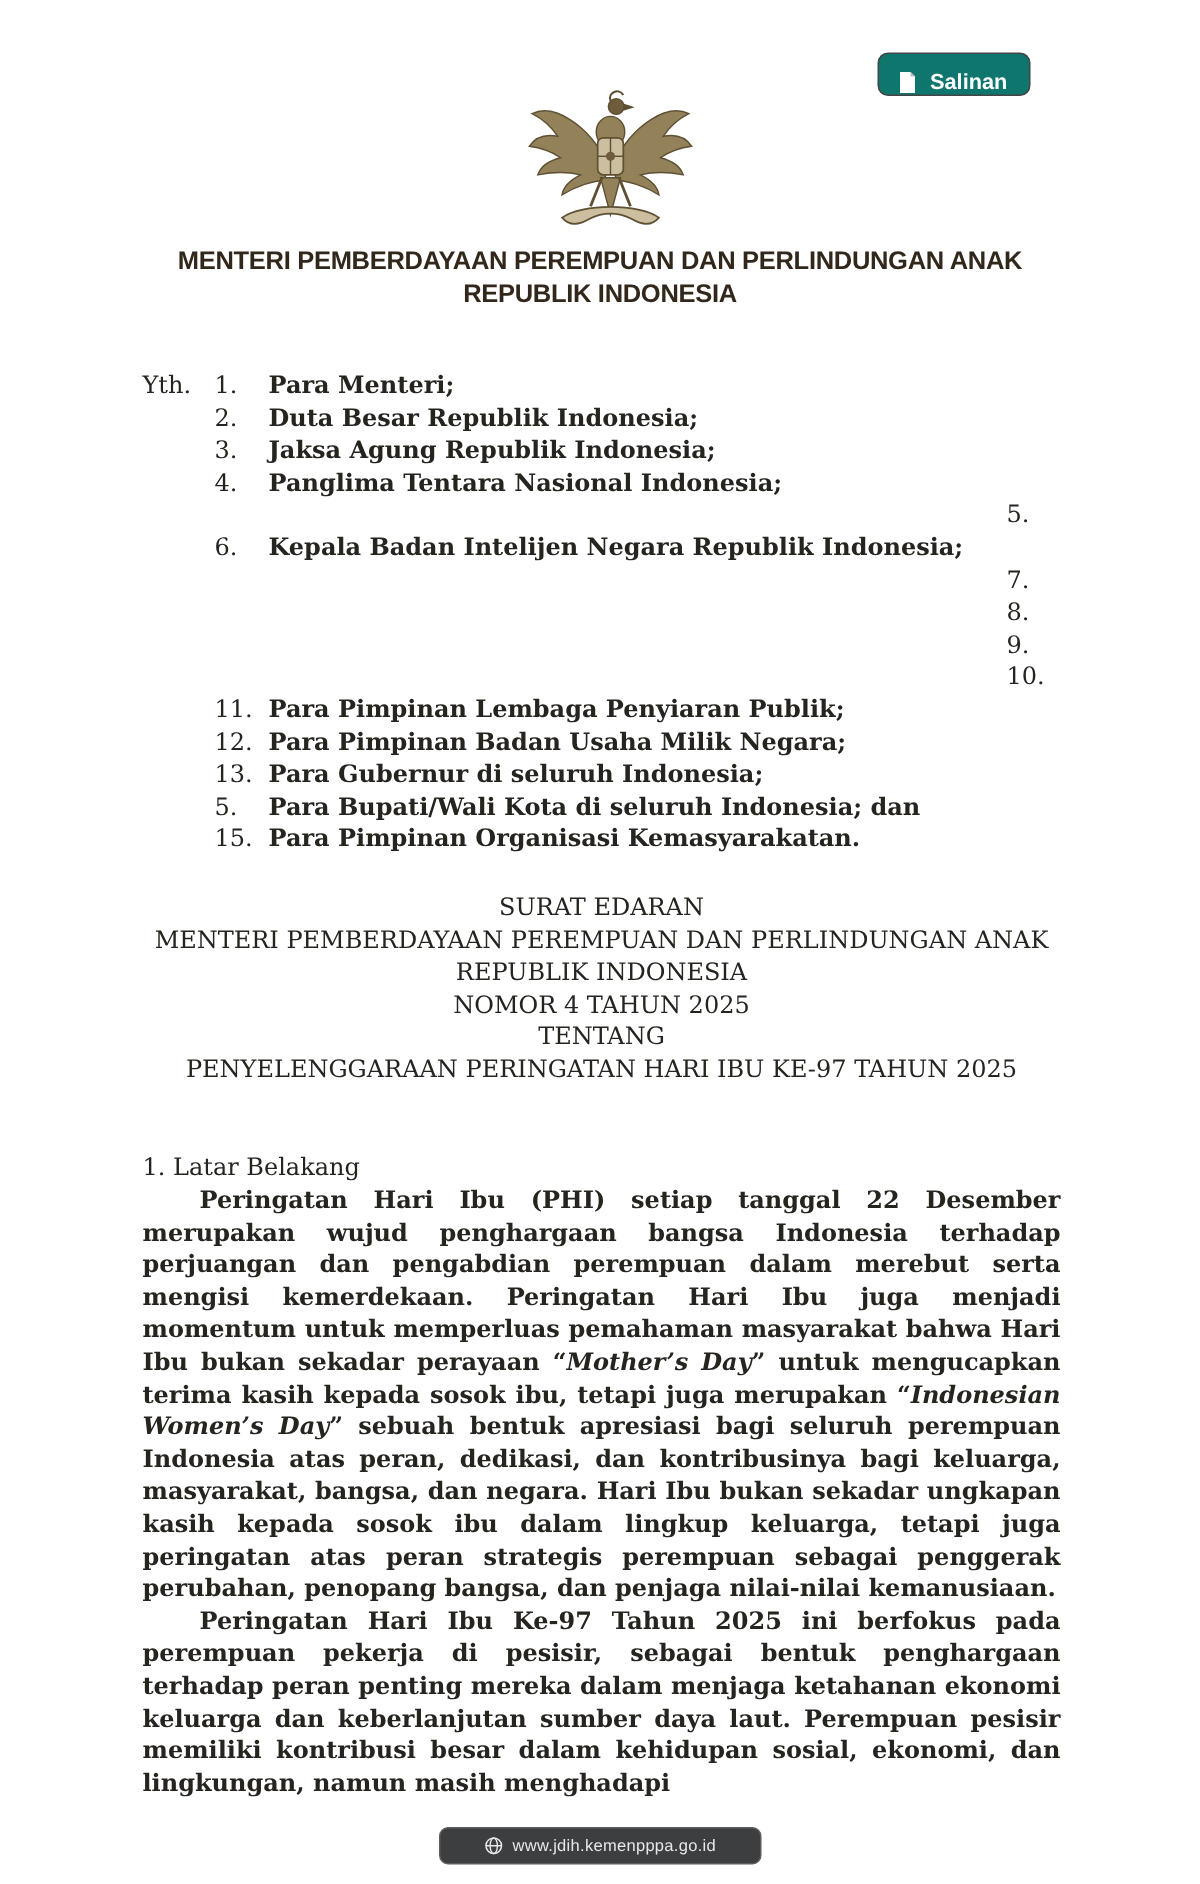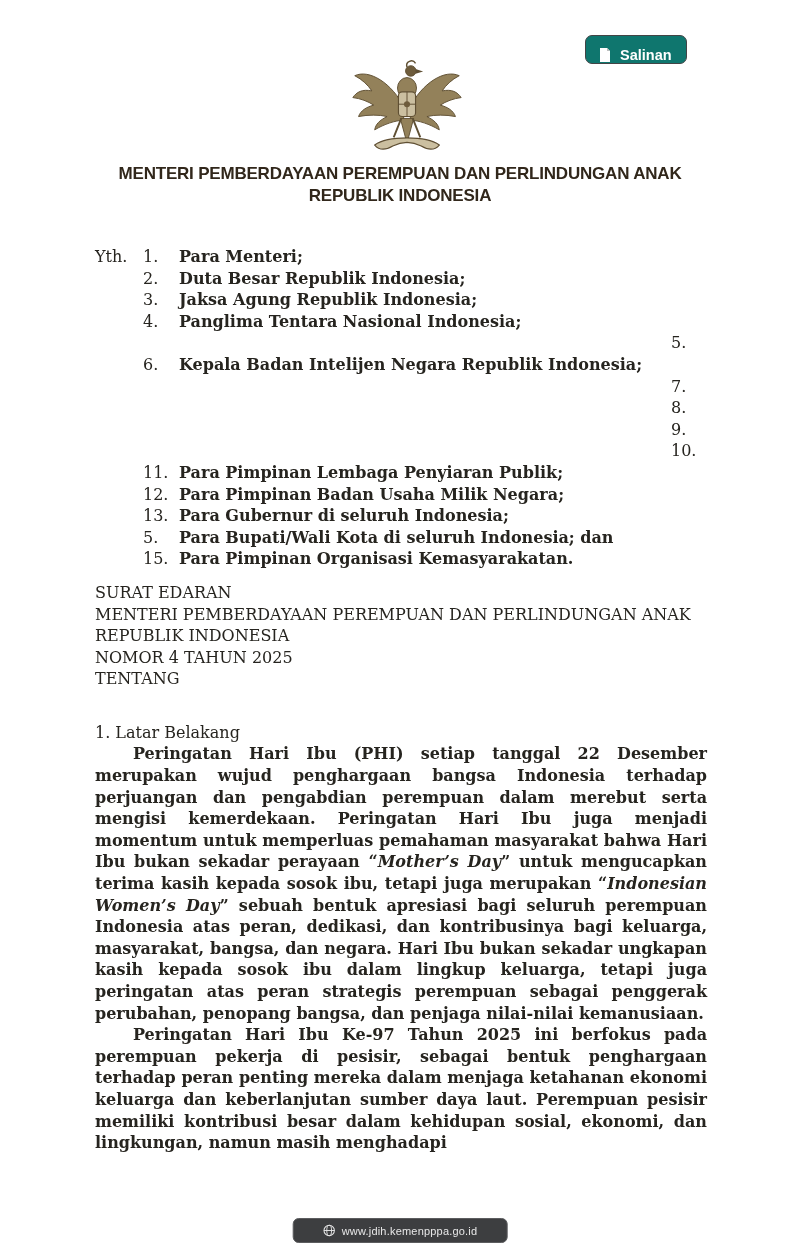--- a/index.html
+++ b/index.html
@@ -67,25 +67,25 @@
     font-size: 16px;
     line-height: 21.6px;
   }
 
   .r-row { display: flex; justify-content: flex-end; }
   .r-yth { width: 48px; flex: none; }
   .r-num { width: 36px; flex: none; }
   .r-text { flex: 1; font-weight: bold; }
 
   .title-block {
-    margin-top: 12px;
-    text-align: left;
-  }
-
-  .section-heading { margin-top: 32px; }
+    margin-top: 24px;
+    text-align: center;
+  }
+
+  .section-heading { margin-top: 44px; }
 
   .para {
     margin: 0;
     text-align: justify;
     text-indent: 38px;
     font-weight: bold;
   }
   .it { font-style: italic; }
 
   
@@ -232,20 +232,21 @@
           <span class="r-text">Para Pimpinan Organisasi Kemasyarakatan.</span>
         </div>
       </div>
 
     <div class="title-block">
       <div>SURAT EDARAN</div>
       <div>MENTERI PEMBERDAYAAN PEREMPUAN DAN PERLINDUNGAN ANAK</div>
       <div>REPUBLIK INDONESIA</div>
       <div>NOMOR 4 TAHUN 2025</div>
       <div>TENTANG</div>
+      <div>PENYELENGGARAAN PERINGATAN HARI IBU KE-97 TAHUN 2025</div>
     </div>
 
     <div class="section-heading">1. Latar Belakang</div>
 
     <p class="para"><span>Peringatan Hari Ibu (PHI) setiap tanggal 22 Desember merupakan wujud penghargaan bangsa Indonesia terhadap perjuangan dan pengabdian perempuan dalam merebut serta mengisi kemerdekaan. Peringatan Hari Ibu juga menjadi momentum untuk memperluas pemahaman masyarakat bahwa Hari Ibu bukan sekadar perayaan “</span><span class="it">Mother’s Day</span><span>” untuk mengucapkan terima kasih kepada sosok ibu, tetapi juga merupakan “</span><span class="it">Indonesian Women’s Day</span><span>” sebuah bentuk apresiasi bagi seluruh perempuan Indonesia atas peran, dedikasi, dan kontribusinya bagi keluarga, masyarakat, bangsa, dan negara. Hari Ibu bukan sekadar ungkapan kasih kepada sosok ibu dalam lingkup keluarga, tetapi juga peringatan atas peran strategis perempuan sebagai penggerak perubahan, penopang bangsa, dan penjaga nilai-nilai kemanusiaan.</span></p>
     <p class="para"><span>Peringatan Hari Ibu Ke-97 Tahun 2025 ini berfokus pada perempuan pekerja di pesisir, sebagai bentuk penghargaan terhadap peran penting mereka dalam menjaga ketahanan ekonomi keluarga dan keberlanjutan sumber daya laut. Perempuan pesisir memiliki kontribusi besar dalam kehidupan sosial, ekonomi, dan lingkungan, namun masih menghadapi</span></p>
 
   </div>
 
   <div class="footer-pill">

